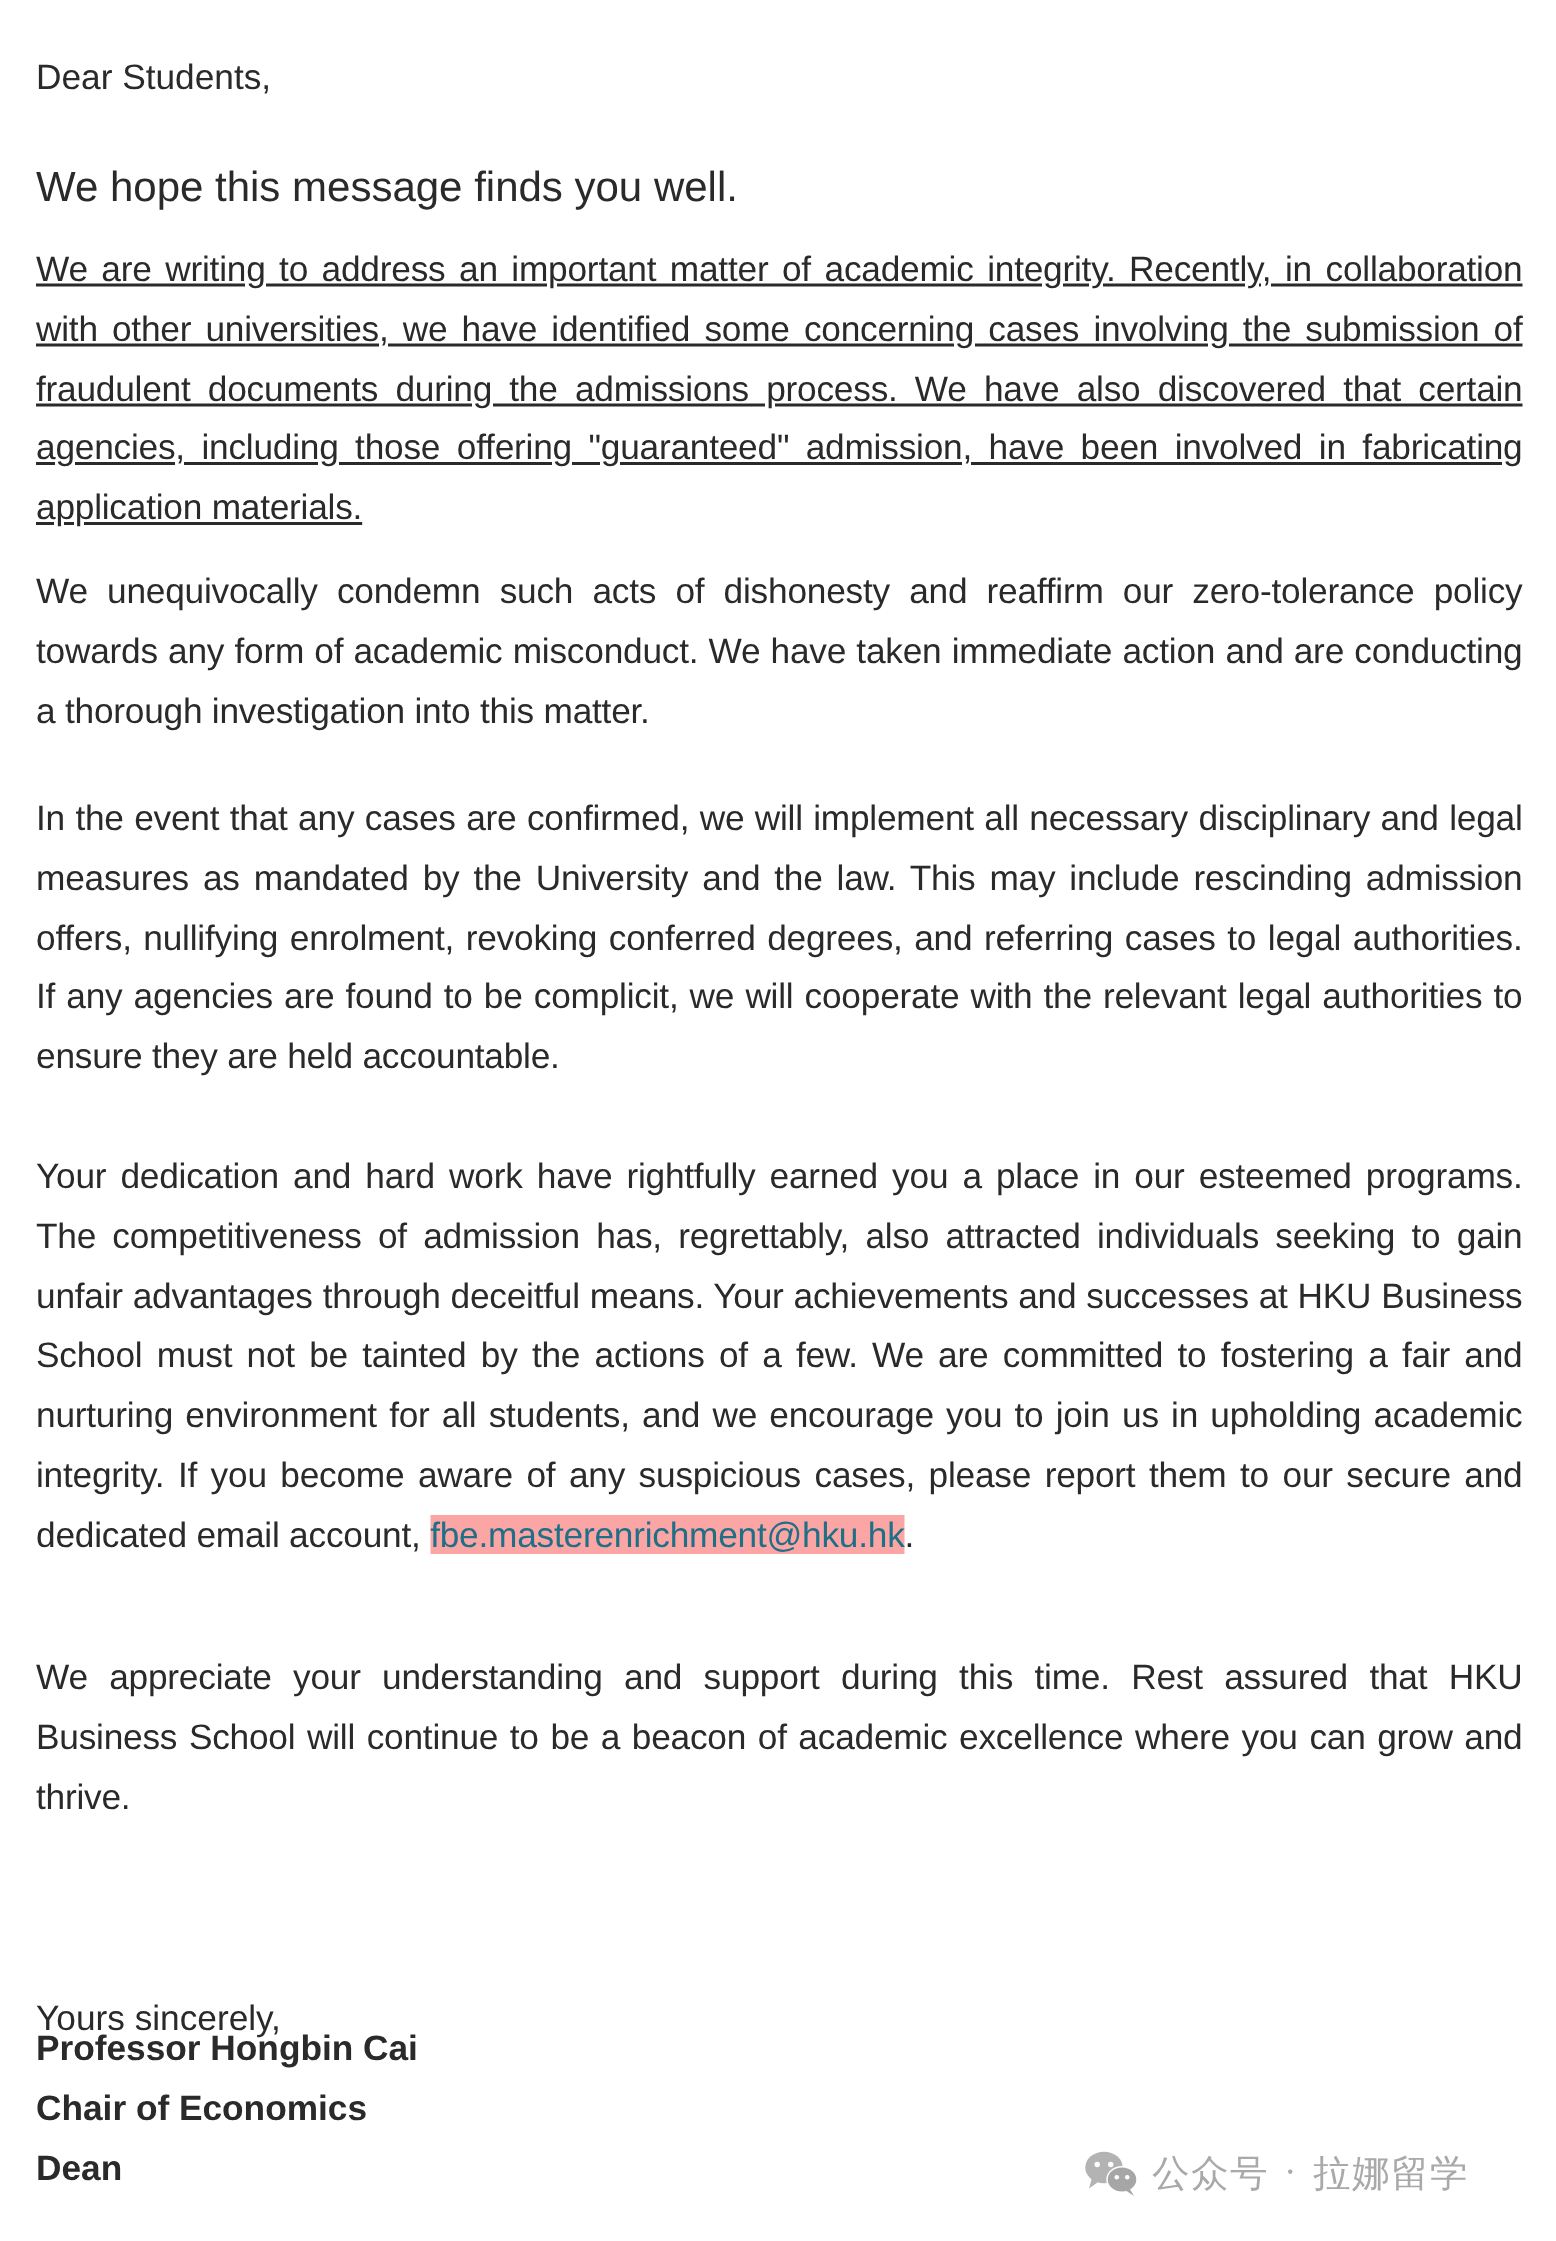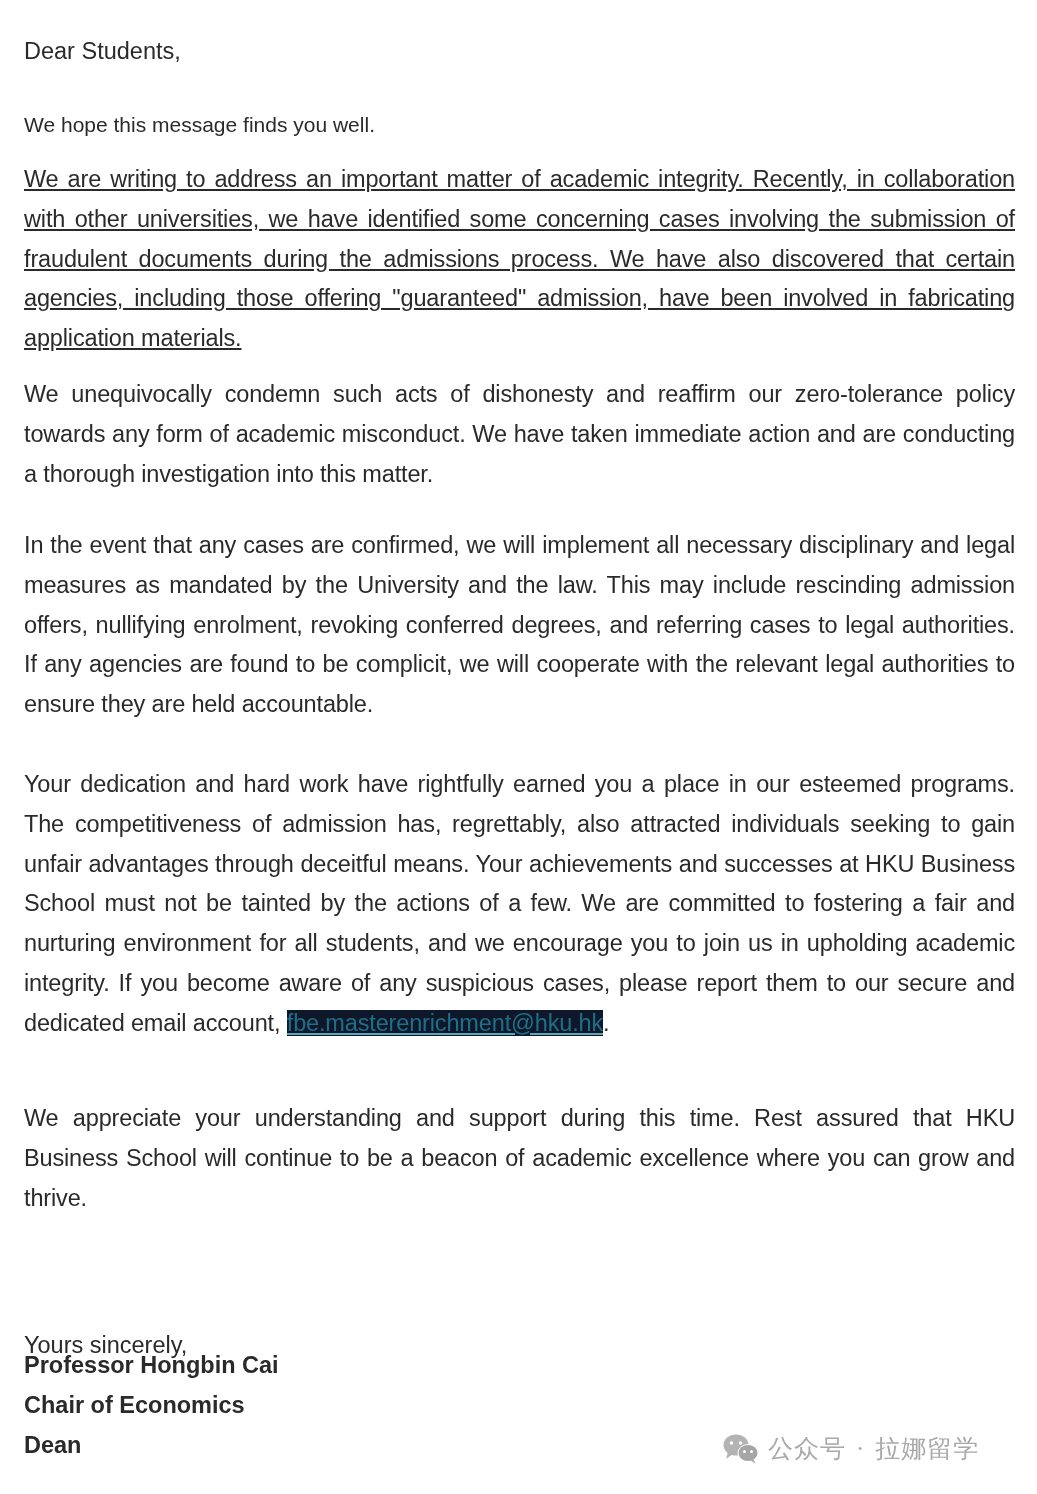--- a/index.html
+++ b/index.html
@@ -21,44 +21,43 @@
       top: 32px;
       font-size: 23.5px;
       line-height: 39.8px;
       white-space: nowrap;
       text-align: center;
     }
     .greeting {
       position: absolute;
       left: 24px;
       top: 105px;
-      font-size: 21px;
+      font-size: 28px;
       line-height: 39.8px;
       white-space: nowrap;
     }
     .para {
       position: absolute;
       left: 24px;
       width: 991px;
       font-size: 23.5px;
       line-height: 39.8px;
       text-align: justify;
       text-align-last: left;
       letter-spacing: -0.15px;
     }
     .p1 { top: 160px; text-decoration: underline; }
     .p2 { top: 375px; }
     .p3 { top: 526px; }
     .p4 { top: 765px; }
     .p5 { top: 1099px; }
     .email-link {
       color: #1f6f86;
-      text-decoration: underline;
       text-decoration-color: #5aa7bb;
-      background: #0f172a;
+      background: #fca5a5;
       cursor: pointer;
     }
     .closing {
       position: absolute;
       left: 24px;
       top: 1290px;
       font-size: 23.5px;
       line-height: 39.8px;
       white-space: nowrap;
       margin-top: 36px;

